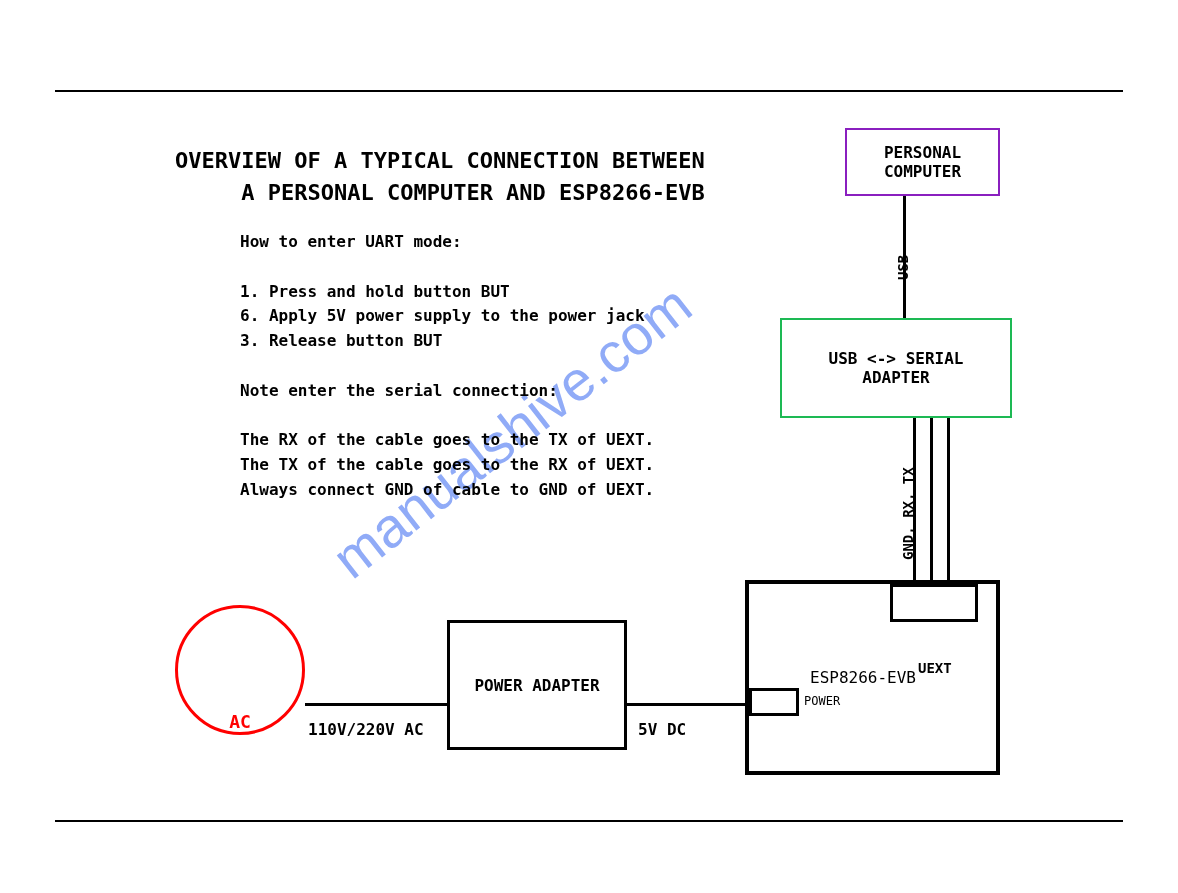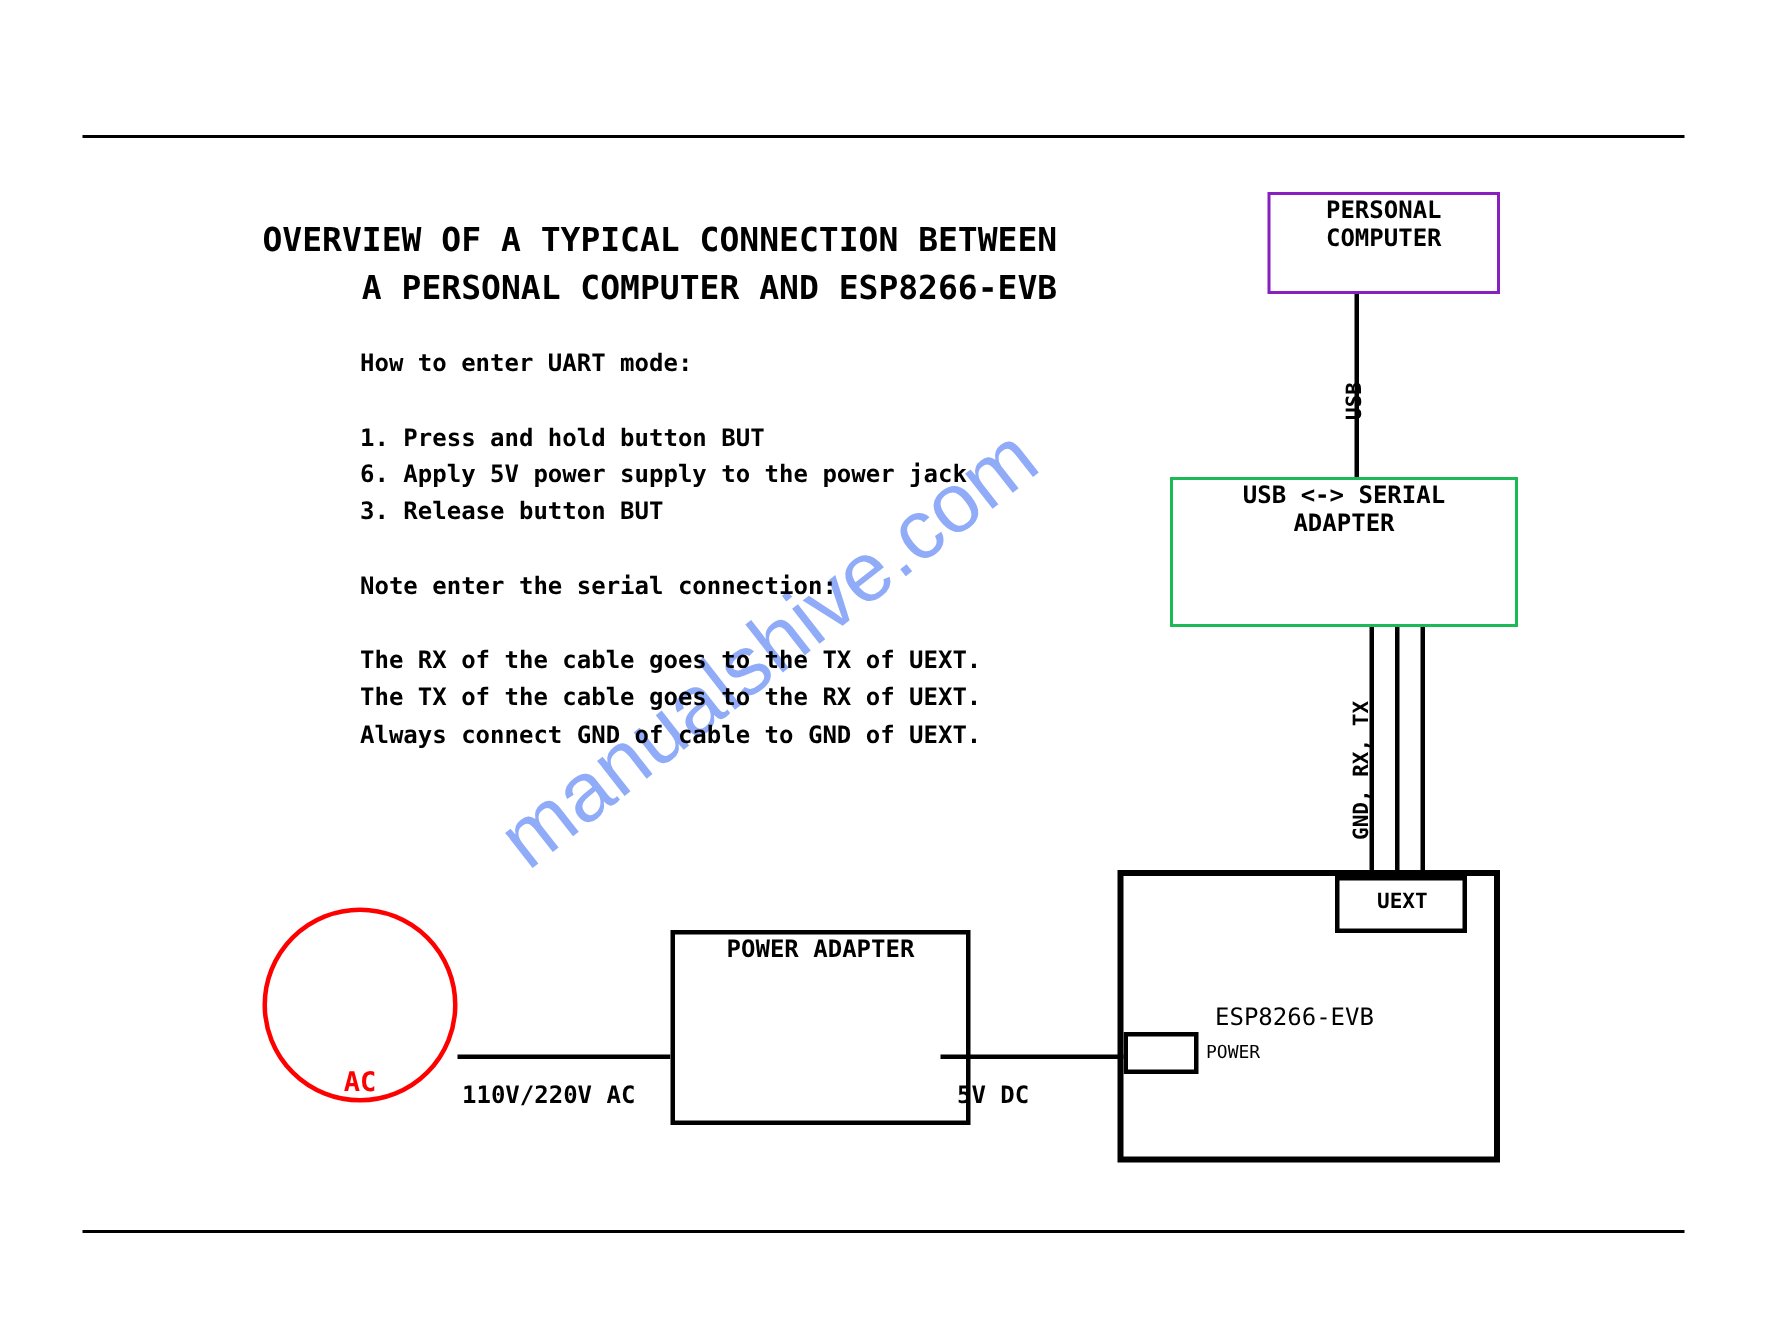--- a/index.html
+++ b/index.html
@@ -42,37 +42,38 @@
     line-height: 1.55;
     white-space: pre;
   }
 
   .box {
     position: absolute;
     background: #fff;
     font-size: 16px;
     font-weight: bold;
     display: flex;
+    align-items: center;
     justify-content: center;
     text-align: center;
     box-sizing: border-box;
   }
   .pc-box {
     left: 845px; top: 128px;
     width: 155px; height: 68px;
     border: 2px solid #8a1fbf;
   }
   .adapter-box {
     left: 780px; top: 318px;
     width: 232px; height: 100px;
     border: 2px solid #1db954;
   }
   .power-adapter-box {
     left: 447px; top: 620px;
-    width: 200px; height: 130px;
+    width: 180px; height: 130px;
     border: 3px solid #000;
   }
   .evb-box {
     left: 745px; top: 580px;
     width: 255px; height: 195px;
     border: 4px solid #000;
     justify-content: flex-start;
     align-items: flex-start;
   }
   .evb-label {
@@ -83,21 +84,21 @@
   .uext-box {
     position: absolute;
     left: 890px; top: 584px;
     width: 88px; height: 38px;
     border: 3px solid #000;
     box-sizing: border-box;
     background: #fff;
   }
   .uext-label {
     position: absolute;
-    left: 918px; top: 593px;
+    left: 918px; top: 660px;
     font-size: 14px; font-weight: bold;
   }
   .power-port {
     position: absolute;
     left: 749px; top: 688px;
     width: 50px; height: 28px;
     border: 3px solid #000;
     box-sizing: border-box;
     background: #fff;
   }

